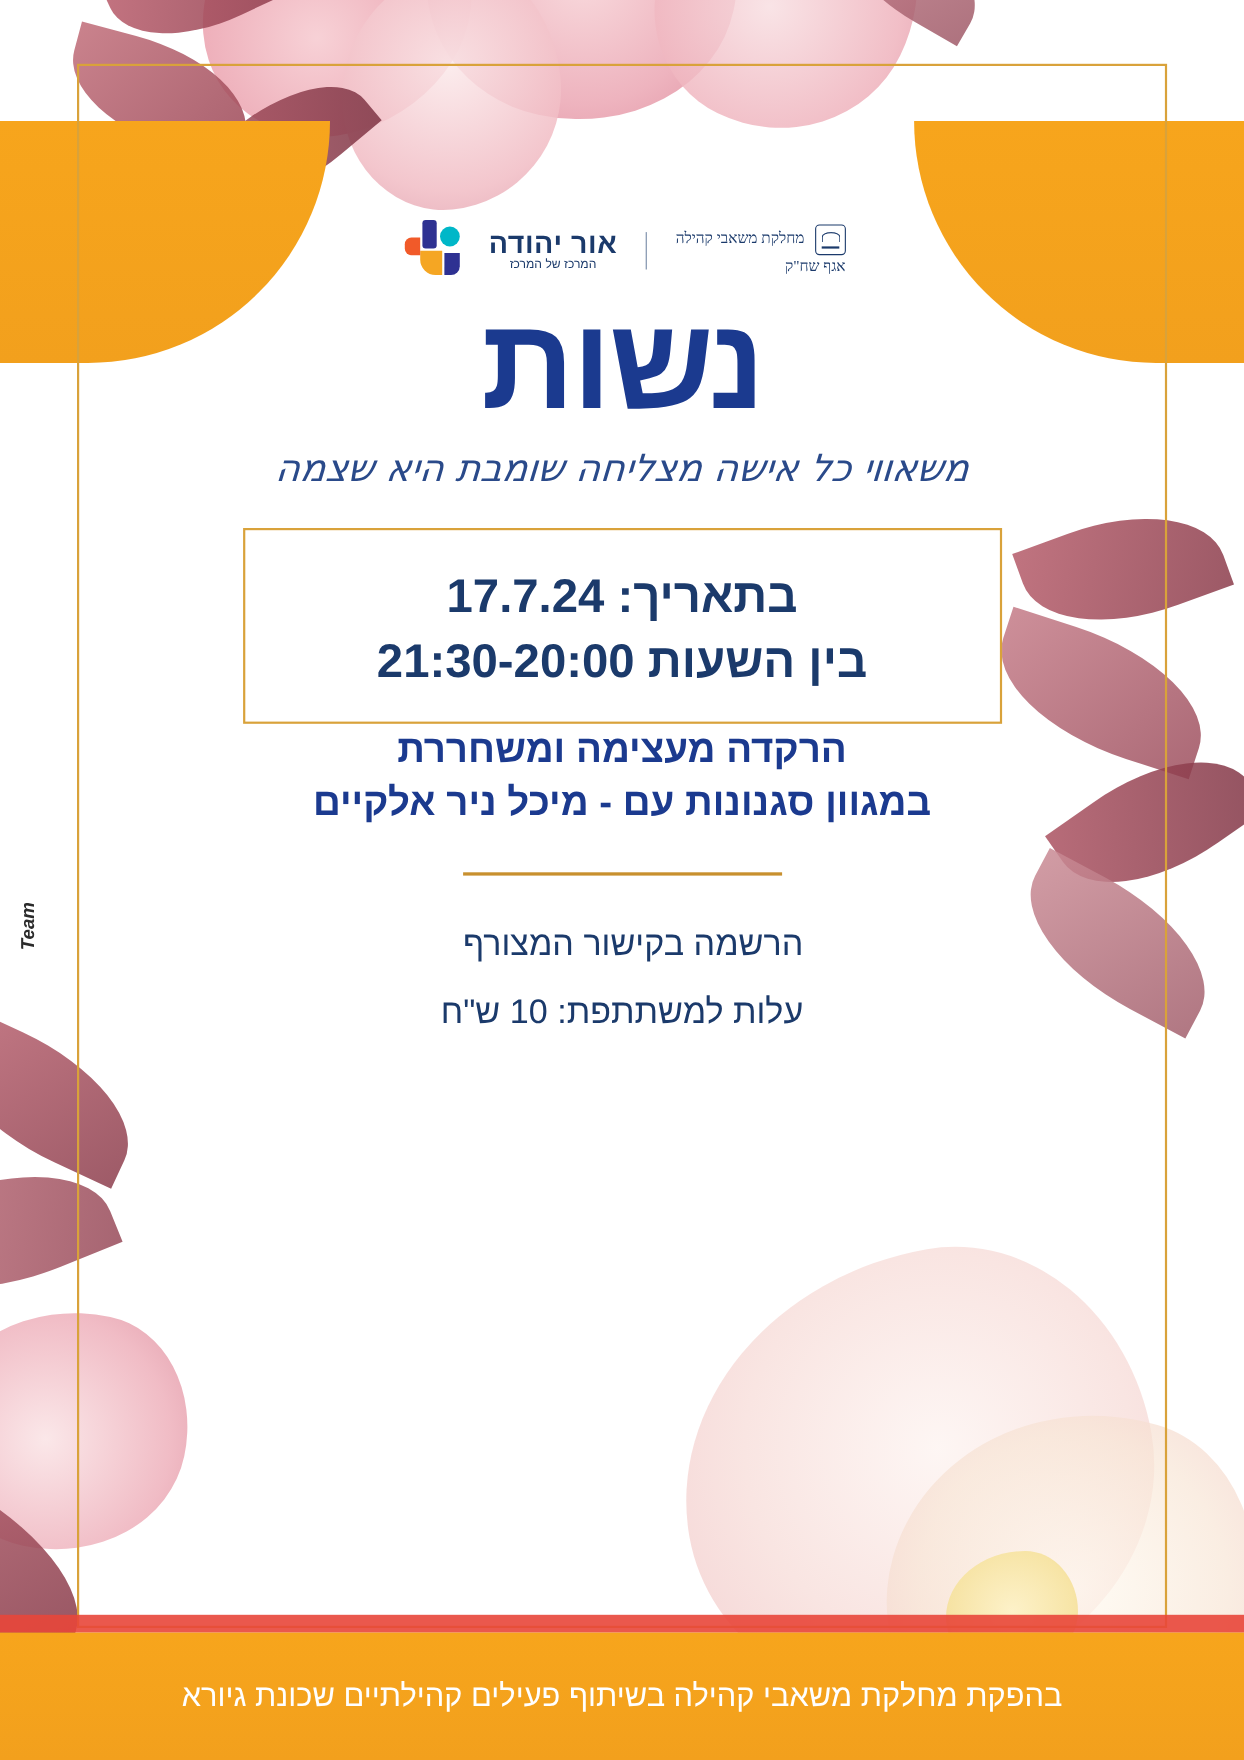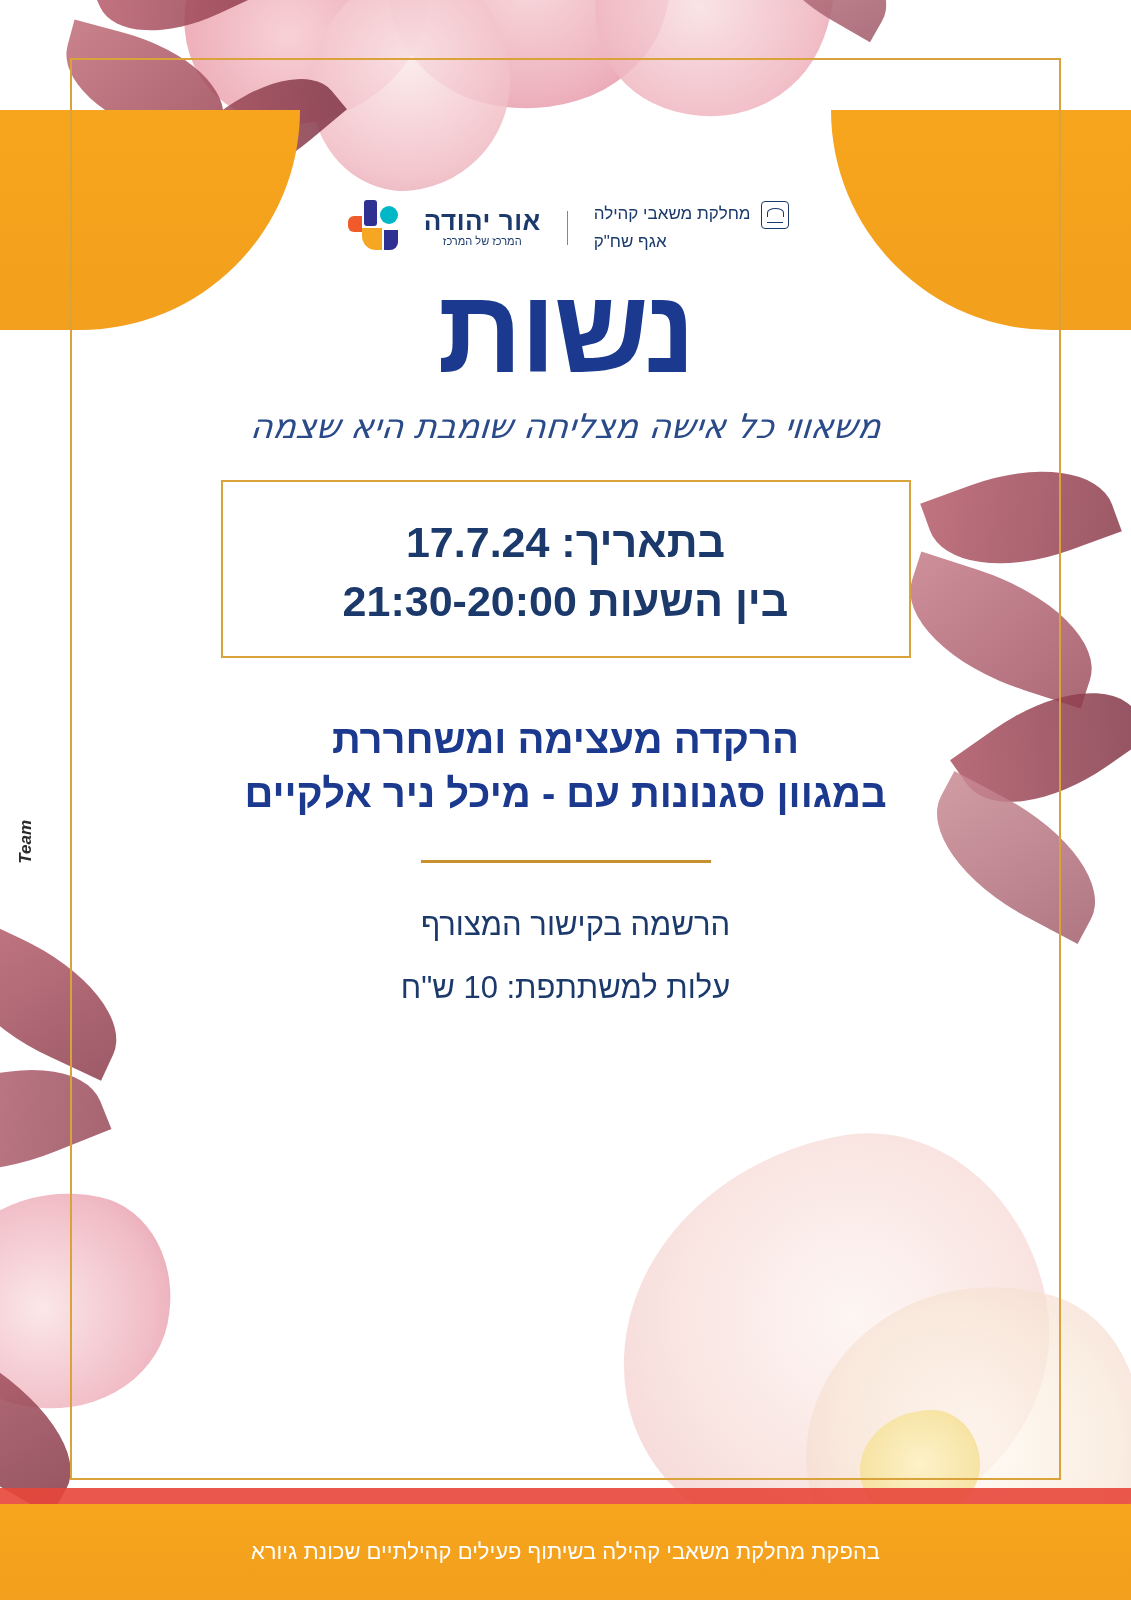--- a/index.html
+++ b/index.html
@@ -112,24 +112,25 @@
     color: #1b3a6b;
     line-height: 1.2;
   }
   .logo-divider {
     width: 1px;
     height: 34px;
     background: #1b3a6b;
     opacity: .6;
   }
   .logo-dept {
-    font-size: 17px;
+    font-size: 14px;
     color: #1b3a6b;
     line-height: 1.5;
-    text-align: left;
+    text-align: right;
+    font-family: Liberation Serif, serif;
   }
   .dept-badge {
     width: 26px; height: 26px;
     border: 1px solid #1b3a6b;
     border-radius: 4px;
     display: inline-block;
     position: relative;
     vertical-align: middle;
     margin-left: 6px;
   }
@@ -196,22 +197,21 @@
     margin-top: 10px;
   }
   .details-line-4 {
     font-size: 29px;
     color: #1b3a6b;
     margin-top: 14px;
   }
 
   
   .activity {
-    margin-top: 54px;
-    font-size: 40px;
+    font-size: 35px;
     line-height: 1.35;
     color: #1b3a8f;
     font-weight: 600;
   }
 
   .rule {
     margin-top: 40px;
     width: 290px;
     height: 3px;
     background: #c8902f;
@@ -227,27 +227,27 @@
   }
   .registration .price {
     display: block;
     margin-top: 14px;
   }
 
   
   .footer-band {
     position: absolute;
     left: 0; right: 0; bottom: 0;
-    height: 96px;
+    height: 116px;
     background: linear-gradient(180deg,#f7a51c 0%, #f2a01d 100%);
     display: flex;
     align-items: center;
     justify-content: center;
     color: #ffffff;
-    font-size: 22px;
+    font-size: 28px;
   }
   .footer-band::before {
     content: "";
     position: absolute;
     top: -16px; left: 0; right: 0;
     height: 16px;
     background: #e8463a;
     opacity: .9;
   }
 

